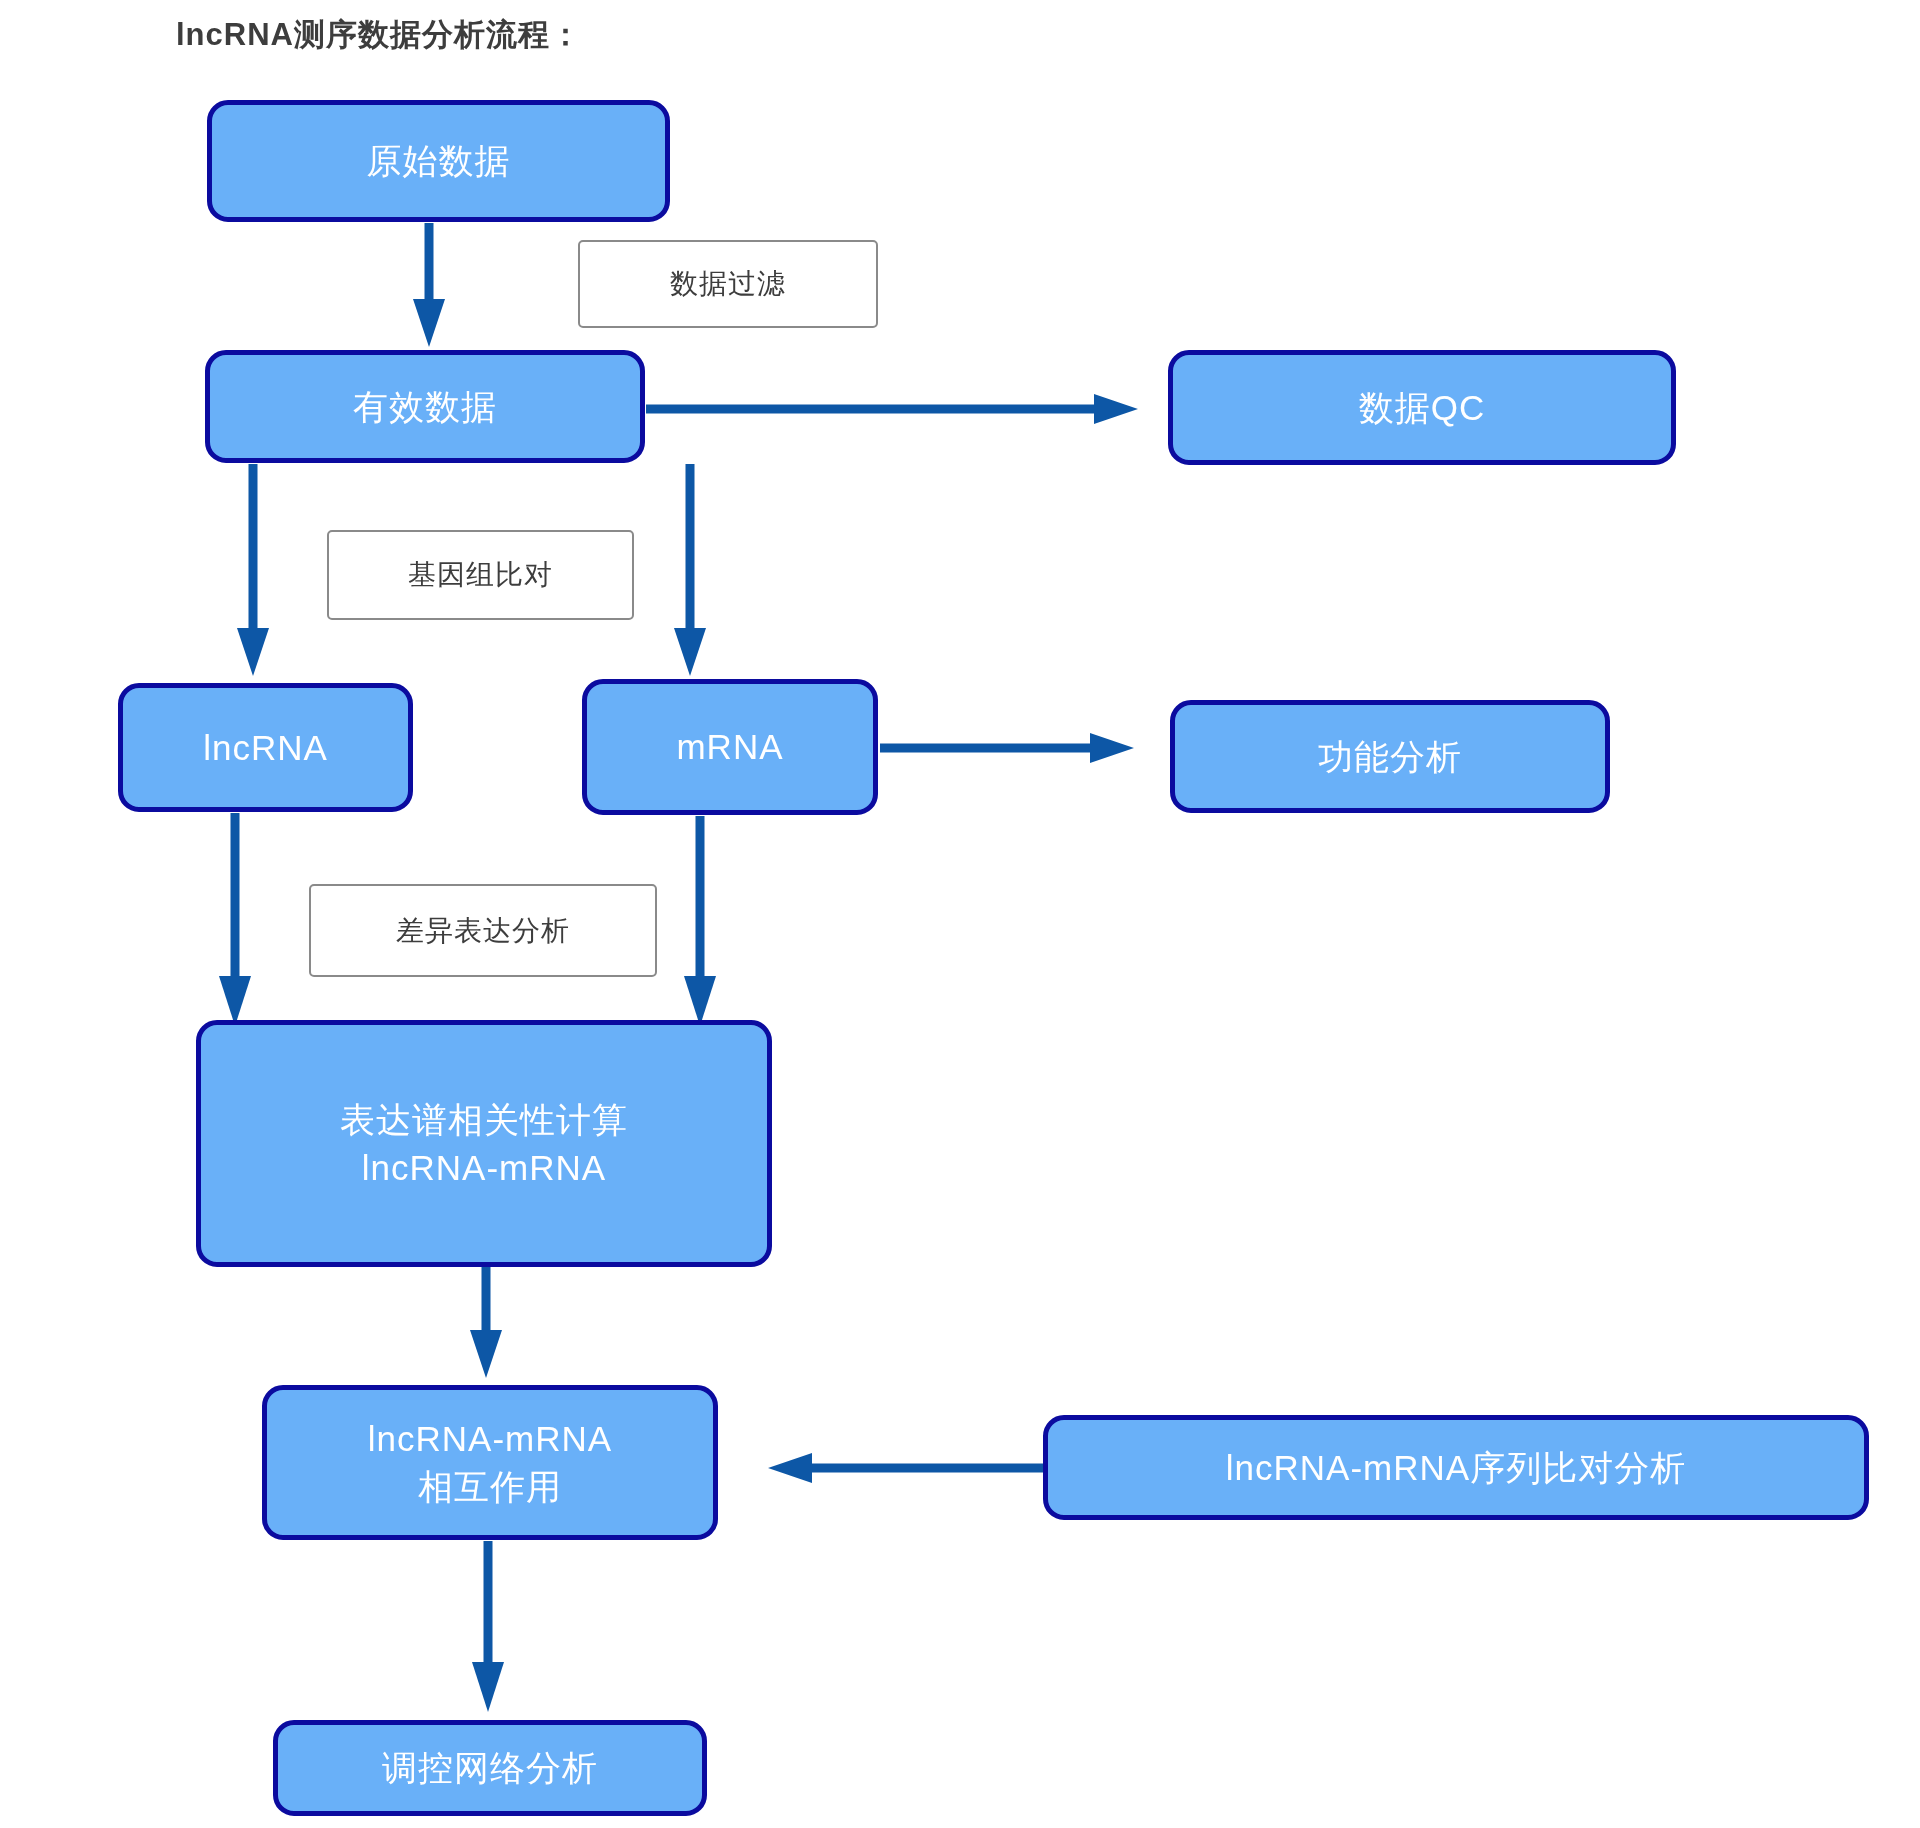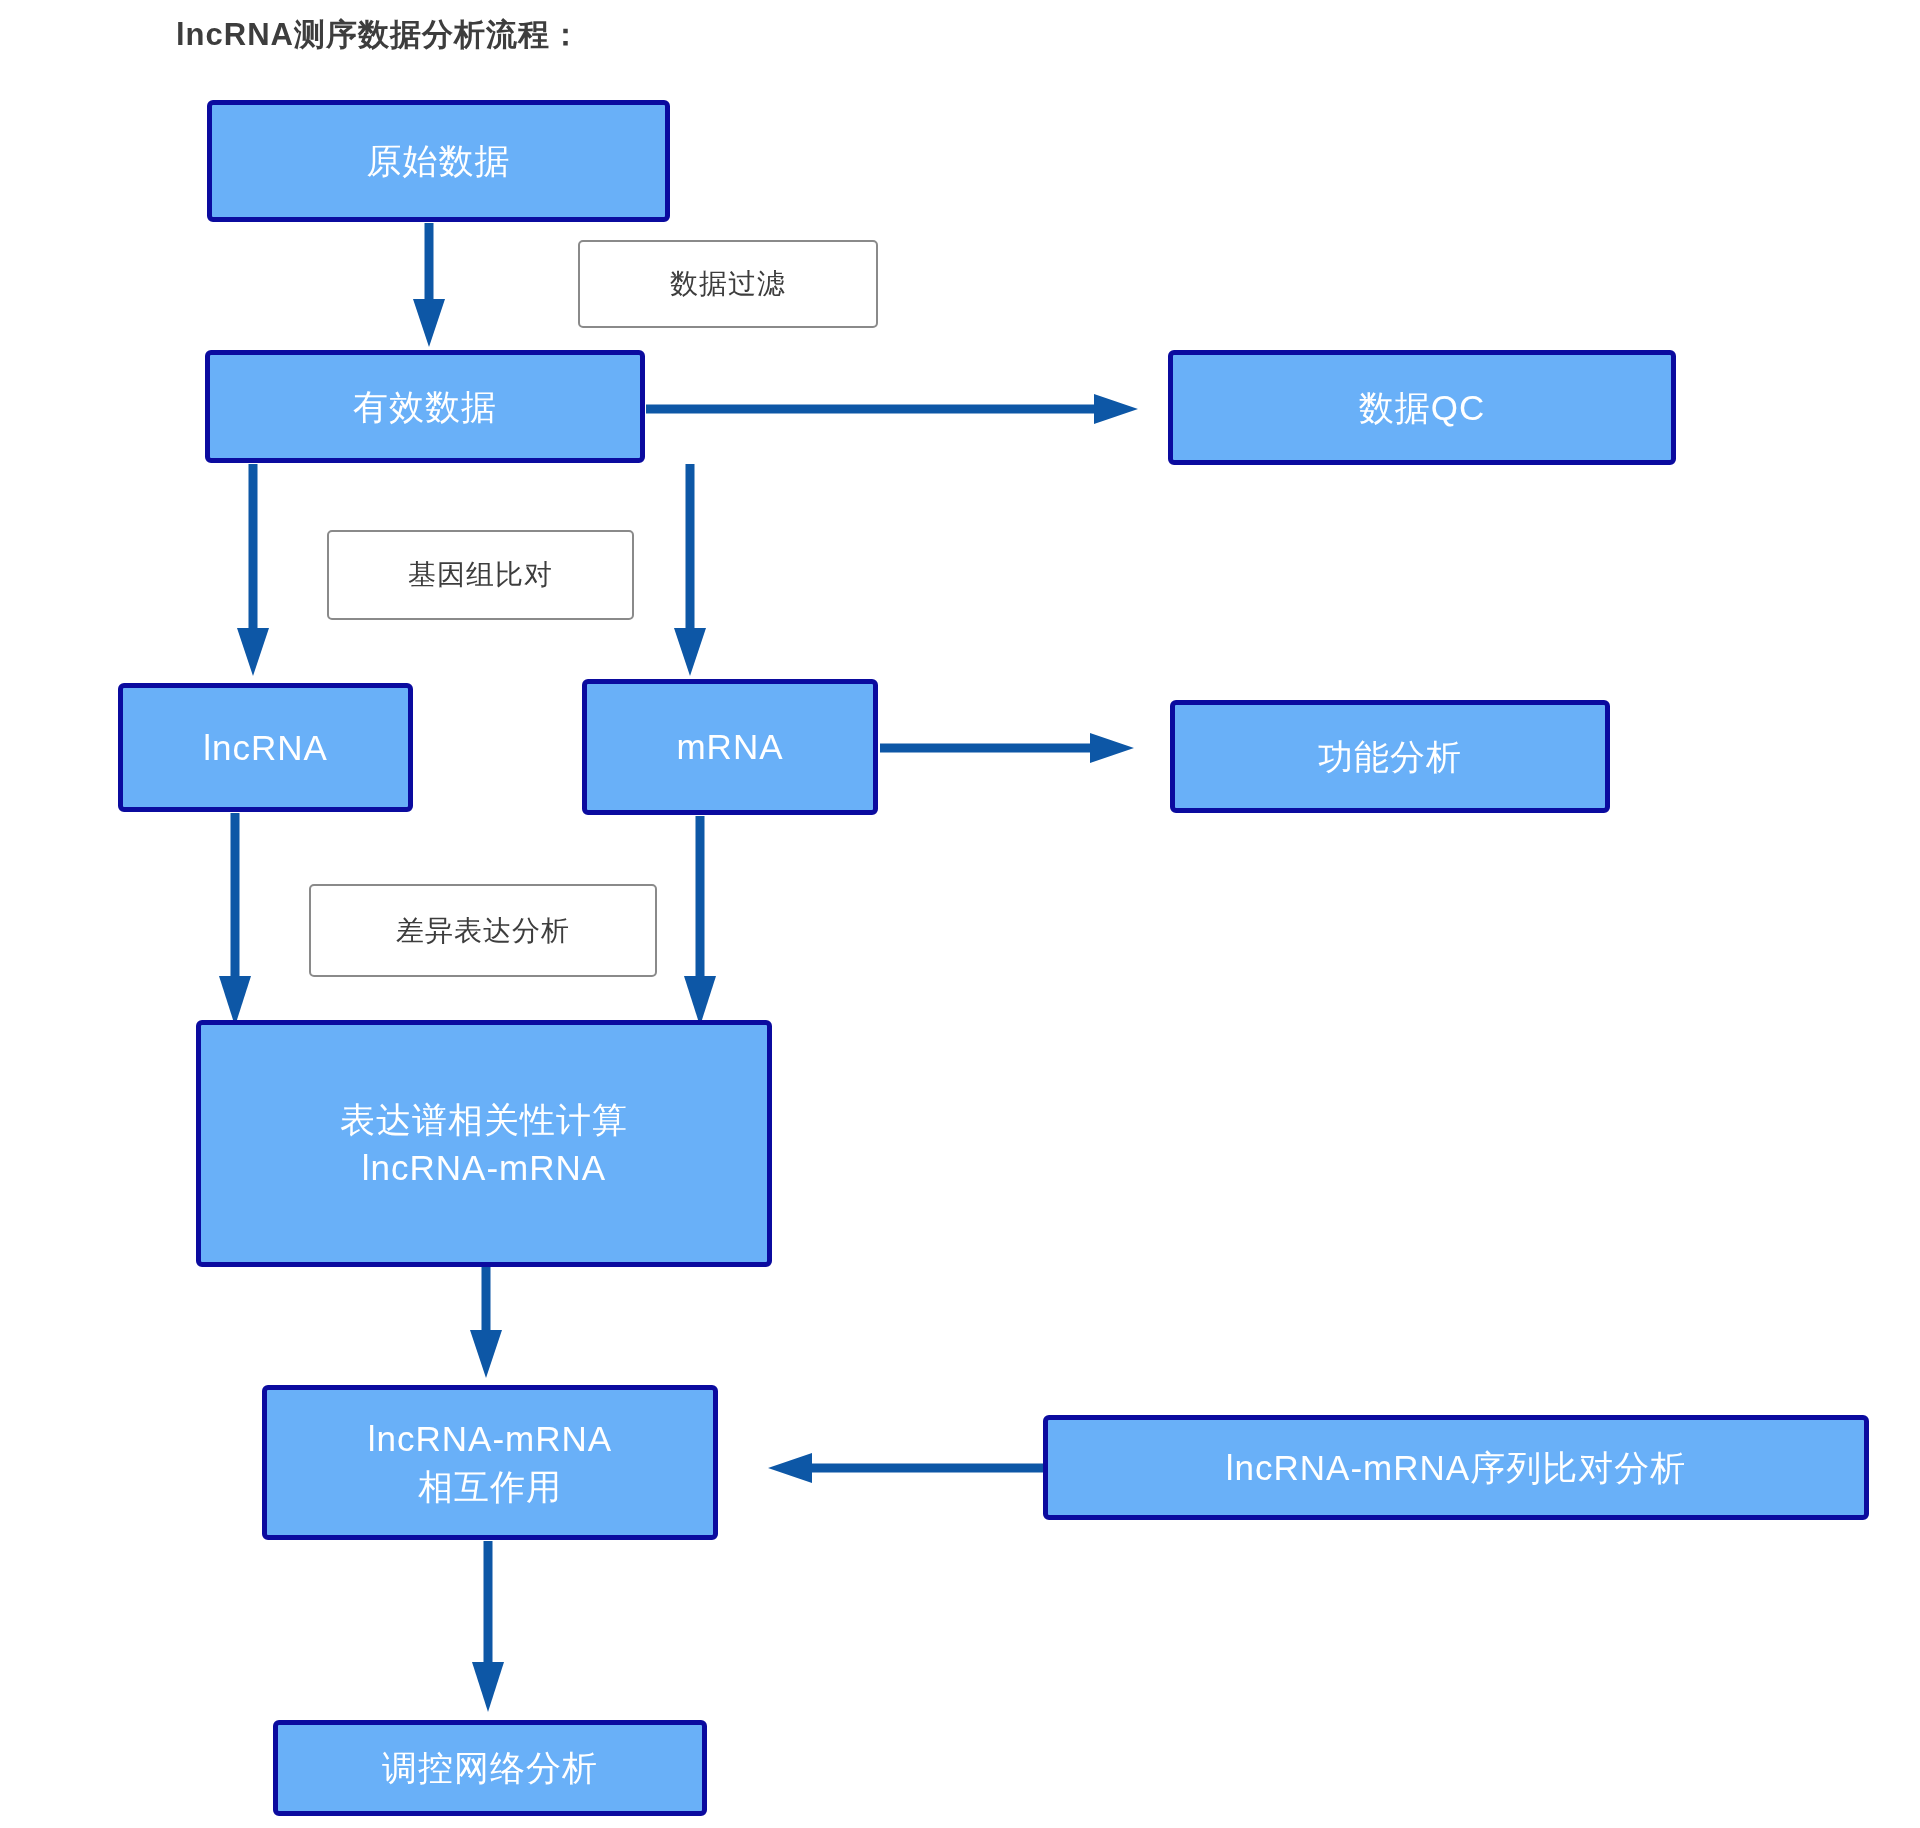--- a/index.html
+++ b/index.html
@@ -40,21 +40,21 @@
     stroke-width:9;
   }
   .arrows polygon{
     fill:var(--arrow);
   }
   .node{
     position:absolute;
     box-sizing:border-box;
     background:var(--node-fill);
     border:5px solid var(--node-border);
-    border-radius:6px;
+    border-radius:21px;
     display:flex;
     flex-direction:column;
     align-items:center;
     justify-content:center;
     color:var(--text-on-node);
     font-size:35px;
     line-height:48px;
     letter-spacing:1px;
     z-index:2;
     text-align:center;

